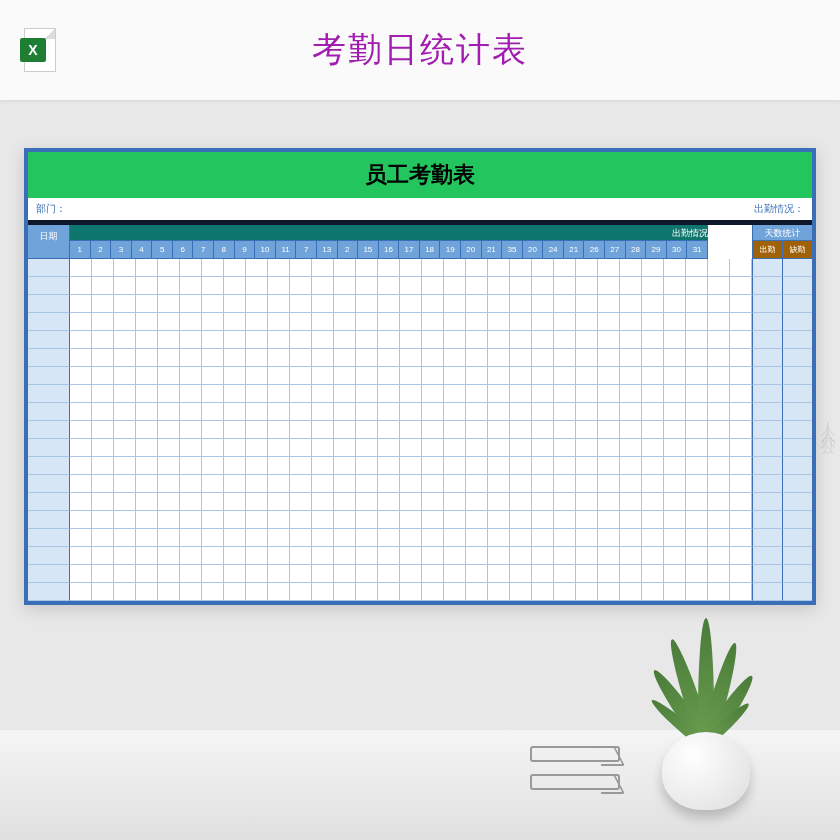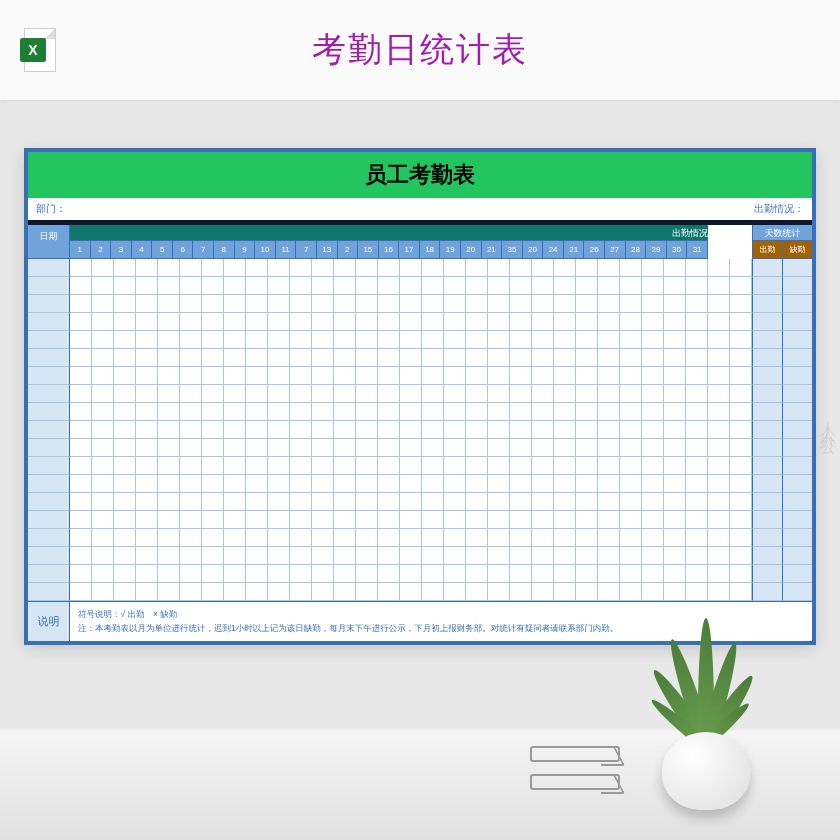--- a/index.html
+++ b/index.html
@@ -1114,27 +1114,20 @@
           <div data-name="stat-cell"></div>
           <div data-name="stat-cell"></div>
         </div>
         <div class="data-stat-row" data-name="stat-row">
           <div data-name="stat-cell"></div>
           <div data-name="stat-cell"></div>
         </div>
       </div>
   </div>
 
-  <div class="notes-row" data-name="notes-section">
-    <div class="notes-label" data-name="notes-label">说明</div>
-    <div class="notes-body" data-name="notes-body">
-      <div data-name="notes-line-1">符号说明：√ 出勤　× 缺勤</div>
-      <div data-name="notes-line-2">注：本考勤表以月为单位进行统计，迟到1小时以上记为该日缺勤，每月末下午进行公示，下月初上报财务部。对统计有疑问者请联系部门内勤。</div>
-    </div>
-  </div>
 </div>
 
 <div class="desk" data-name="desk-surface"></div>
 <div class="plant" data-name="plant-decoration">
   <div class="leaf l1"></div>
     <div class="leaf l2"></div>
     <div class="leaf l3"></div>
   <div class="leaf l4"></div>
     <div class="leaf l5"></div>
     <div class="leaf l6"></div>

